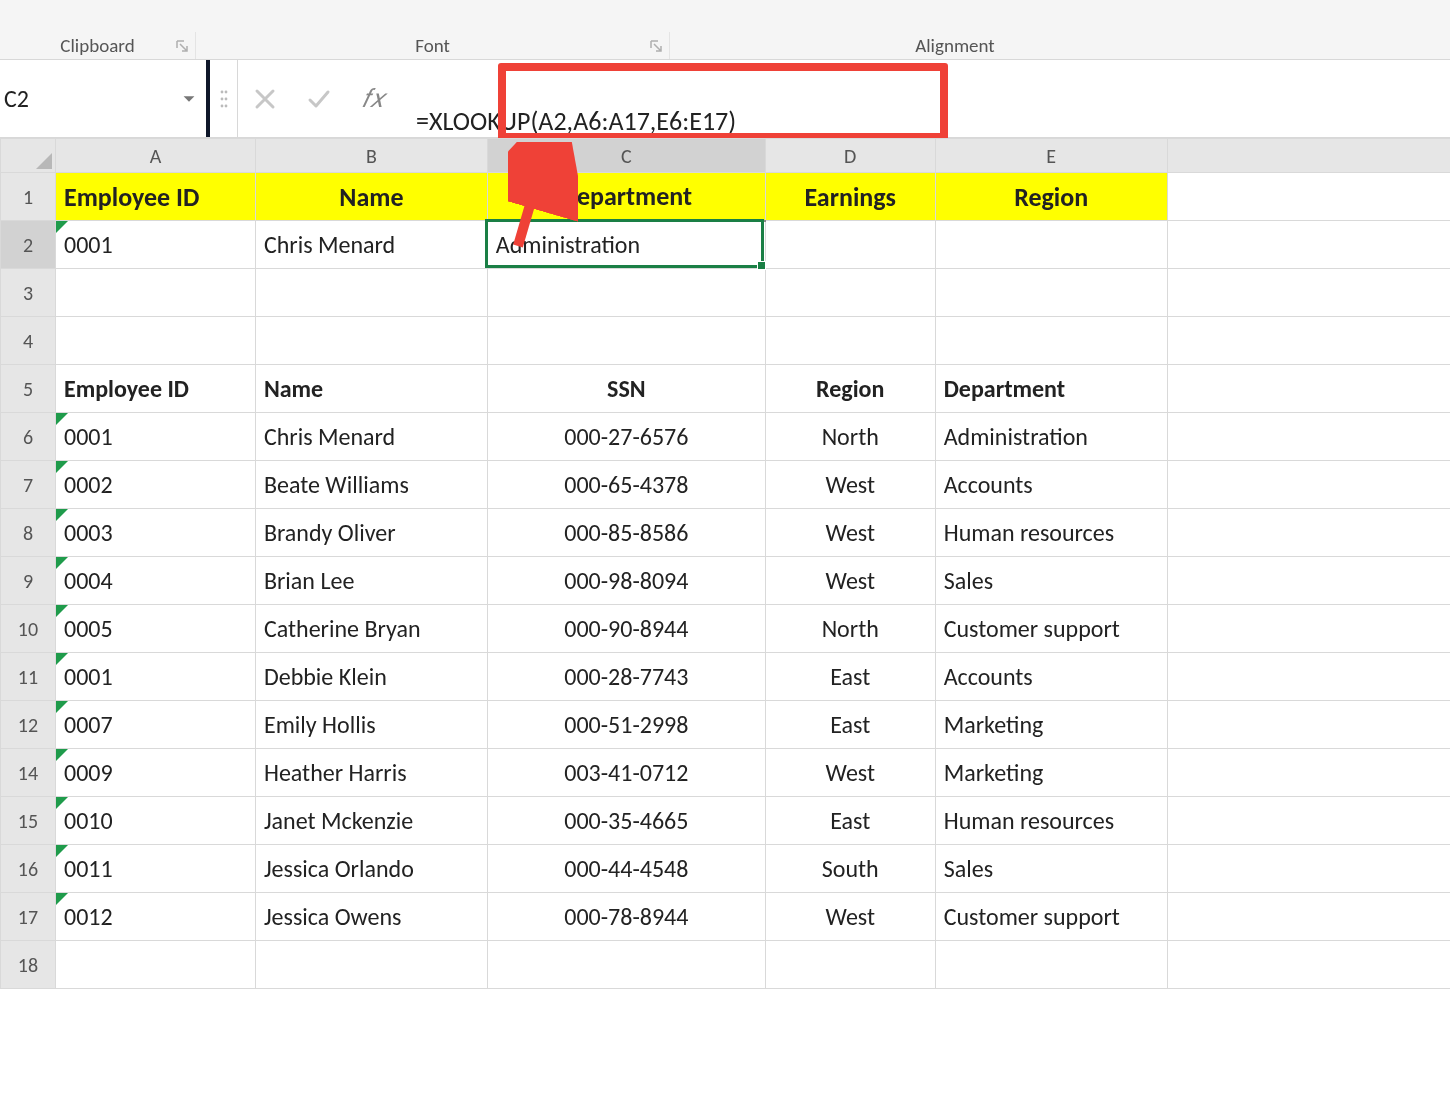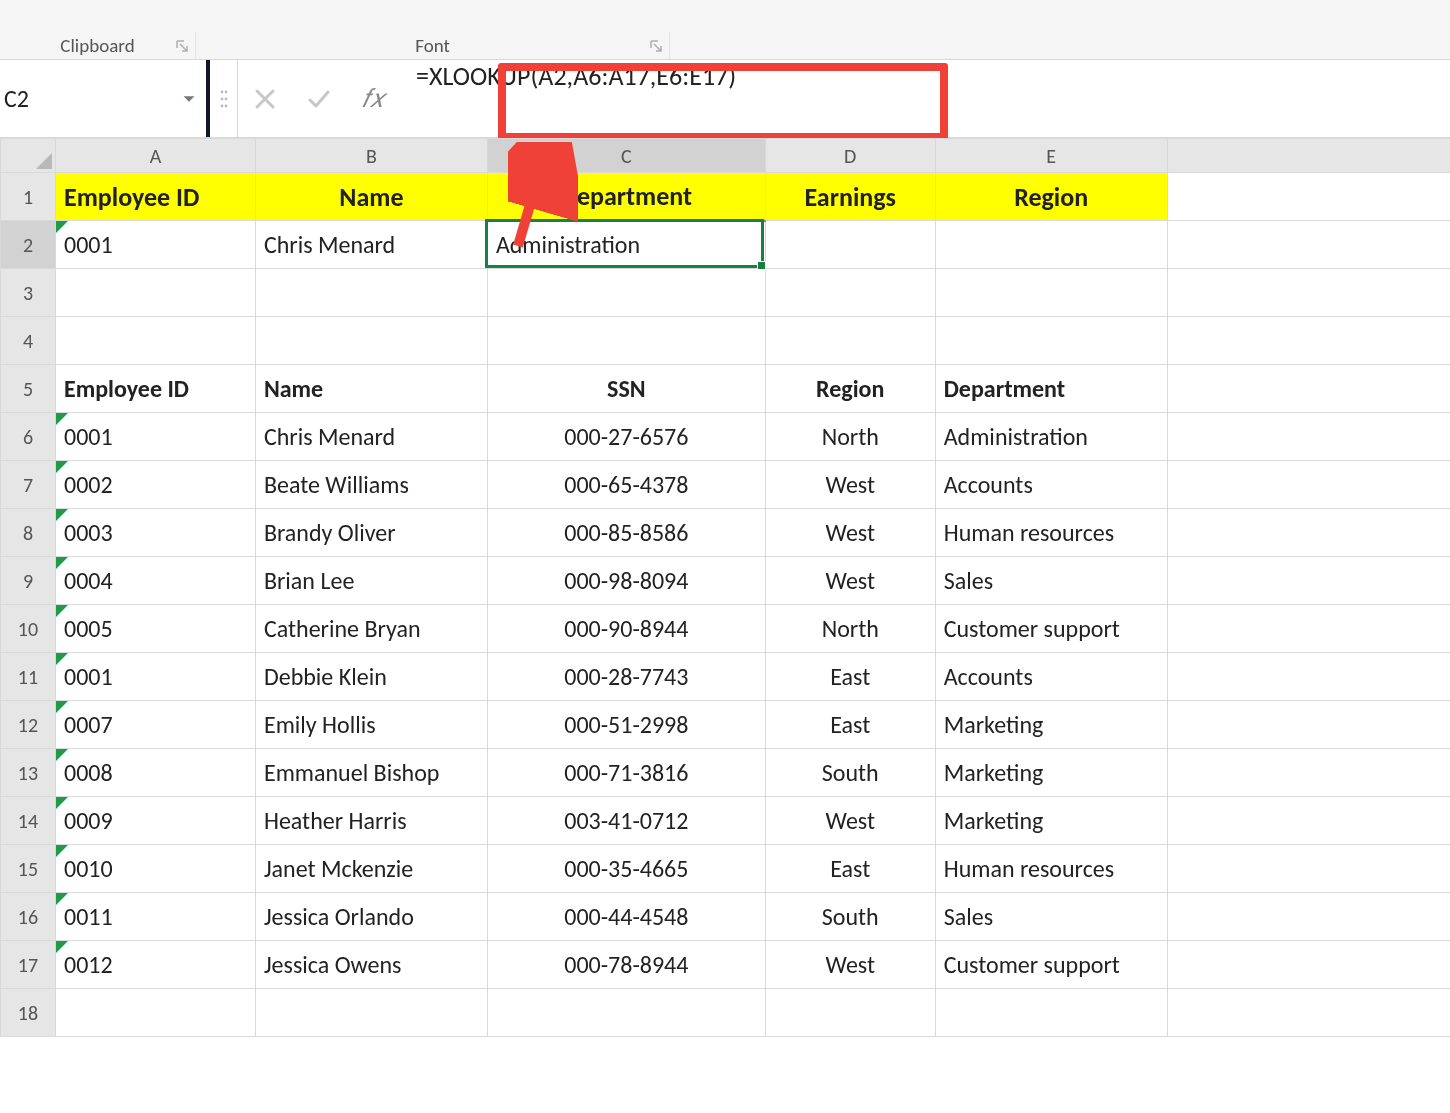--- a/index.html
+++ b/index.html
@@ -79,21 +79,21 @@
   .fx-label {
     width: 54px;
     display:flex; align-items:center; justify-content:center;
     font-style: italic;
     color:#888;
     font-family: "Cambria Math","Times New Roman",serif;
     font-size: 26px;
   }
   .formula-text {
     flex:1;
-    display:flex; align-items:flex-start;
+    display:flex; align-items:flex-end;
     font-size: 26px;
     padding-left: 16px;
     position: relative;
   }
   
   .formula-highlight {
     position:absolute;
     border: 8px solid #ef4137;
     border-radius: 3px;
     pointer-events:none;
@@ -216,20 +216,23 @@
     </span>
   </div>
   <div class="ribbon-group" style="width:474px">
     <span>Font</span>
     <span class="launcher">
       <svg viewBox="0 0 14 14">
           <path d="M2 2 H9 M2 2 V9" stroke="#777" stroke-width="1.5" fill="none"></path>
           <path d="M5 5 L12 12 M12 7 V12 H7" stroke="#777" stroke-width="1.5" fill="none"></path>
         </svg>
     </span>
+  </div>
+  <div class="ribbon-group" style="width:570px;border-right:none">
+    <span>Alignment</span>
   </div>
 </div>
 
 <div class="formula-bar">
   <div class="name-box-wrap">
     <span class="name-box">C2</span>
     <span class="name-box-drop">
       <svg viewBox="0 0 20 20">
           <path d="M4 7 L10 13 L16 7 Z"></path>
         </svg>
@@ -397,29 +400,20 @@
     <tr>
           <th>12</th>
           <td class="left err-tri"><span>0007</span></td>
           <td class="left"><span>Emily Hollis</span></td>
           <td class="right"><span>000-51-2998</span></td>
           <td class="center"><span>East</span></td>
           <td class="left"><span>Marketing</span></td>
           <td style="border-right:none"></td>
         </tr>
     <tr>
-          <th>13</th>
-          <td class="left err-tri"><span>0008</span></td>
-          <td class="left"><span>Emmanuel Bishop</span></td>
-          <td class="right"><span>000-71-3816</span></td>
-          <td class="center"><span>South</span></td>
-          <td class="left"><span>Marketing</span></td>
-          <td style="border-right:none"></td>
-        </tr>
-    <tr>
           <th>14</th>
           <td class="left err-tri"><span>0009</span></td>
           <td class="left"><span>Heather Harris</span></td>
           <td class="right"><span>003-41-0712</span></td>
           <td class="center"><span>West</span></td>
           <td class="left"><span>Marketing</span></td>
           <td style="border-right:none"></td>
         </tr>
     <tr>
           <th>15</th>

